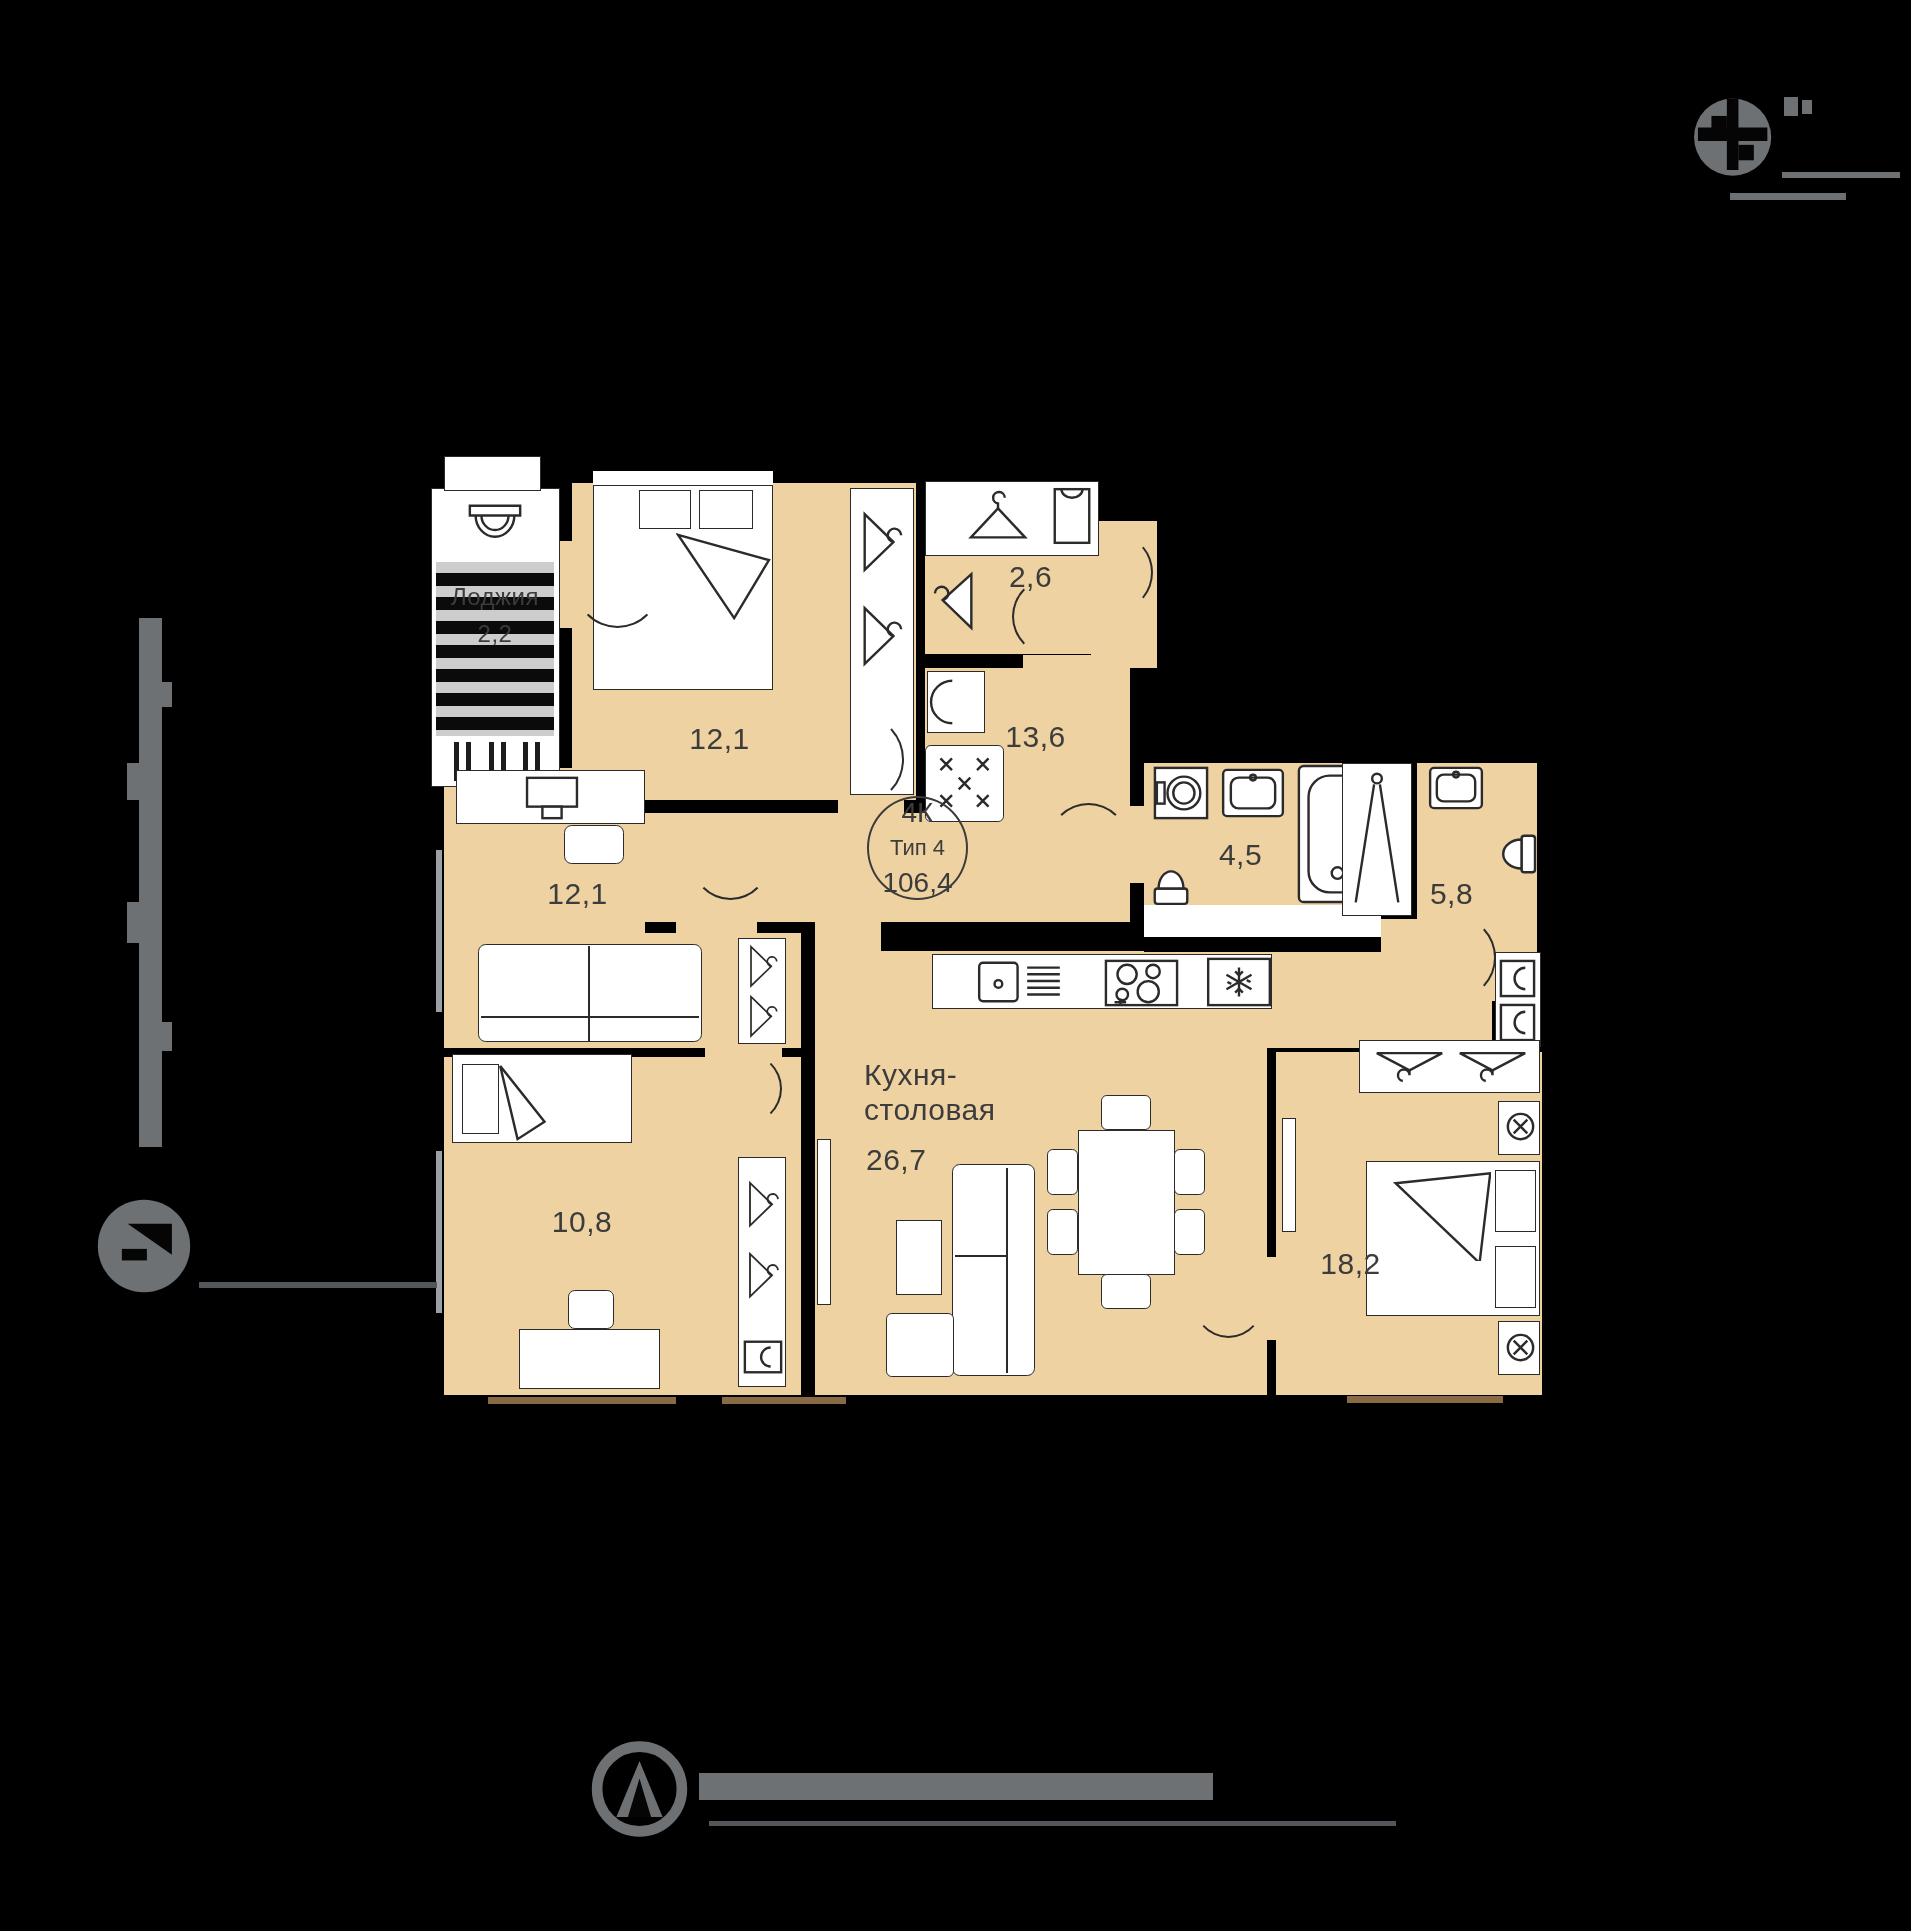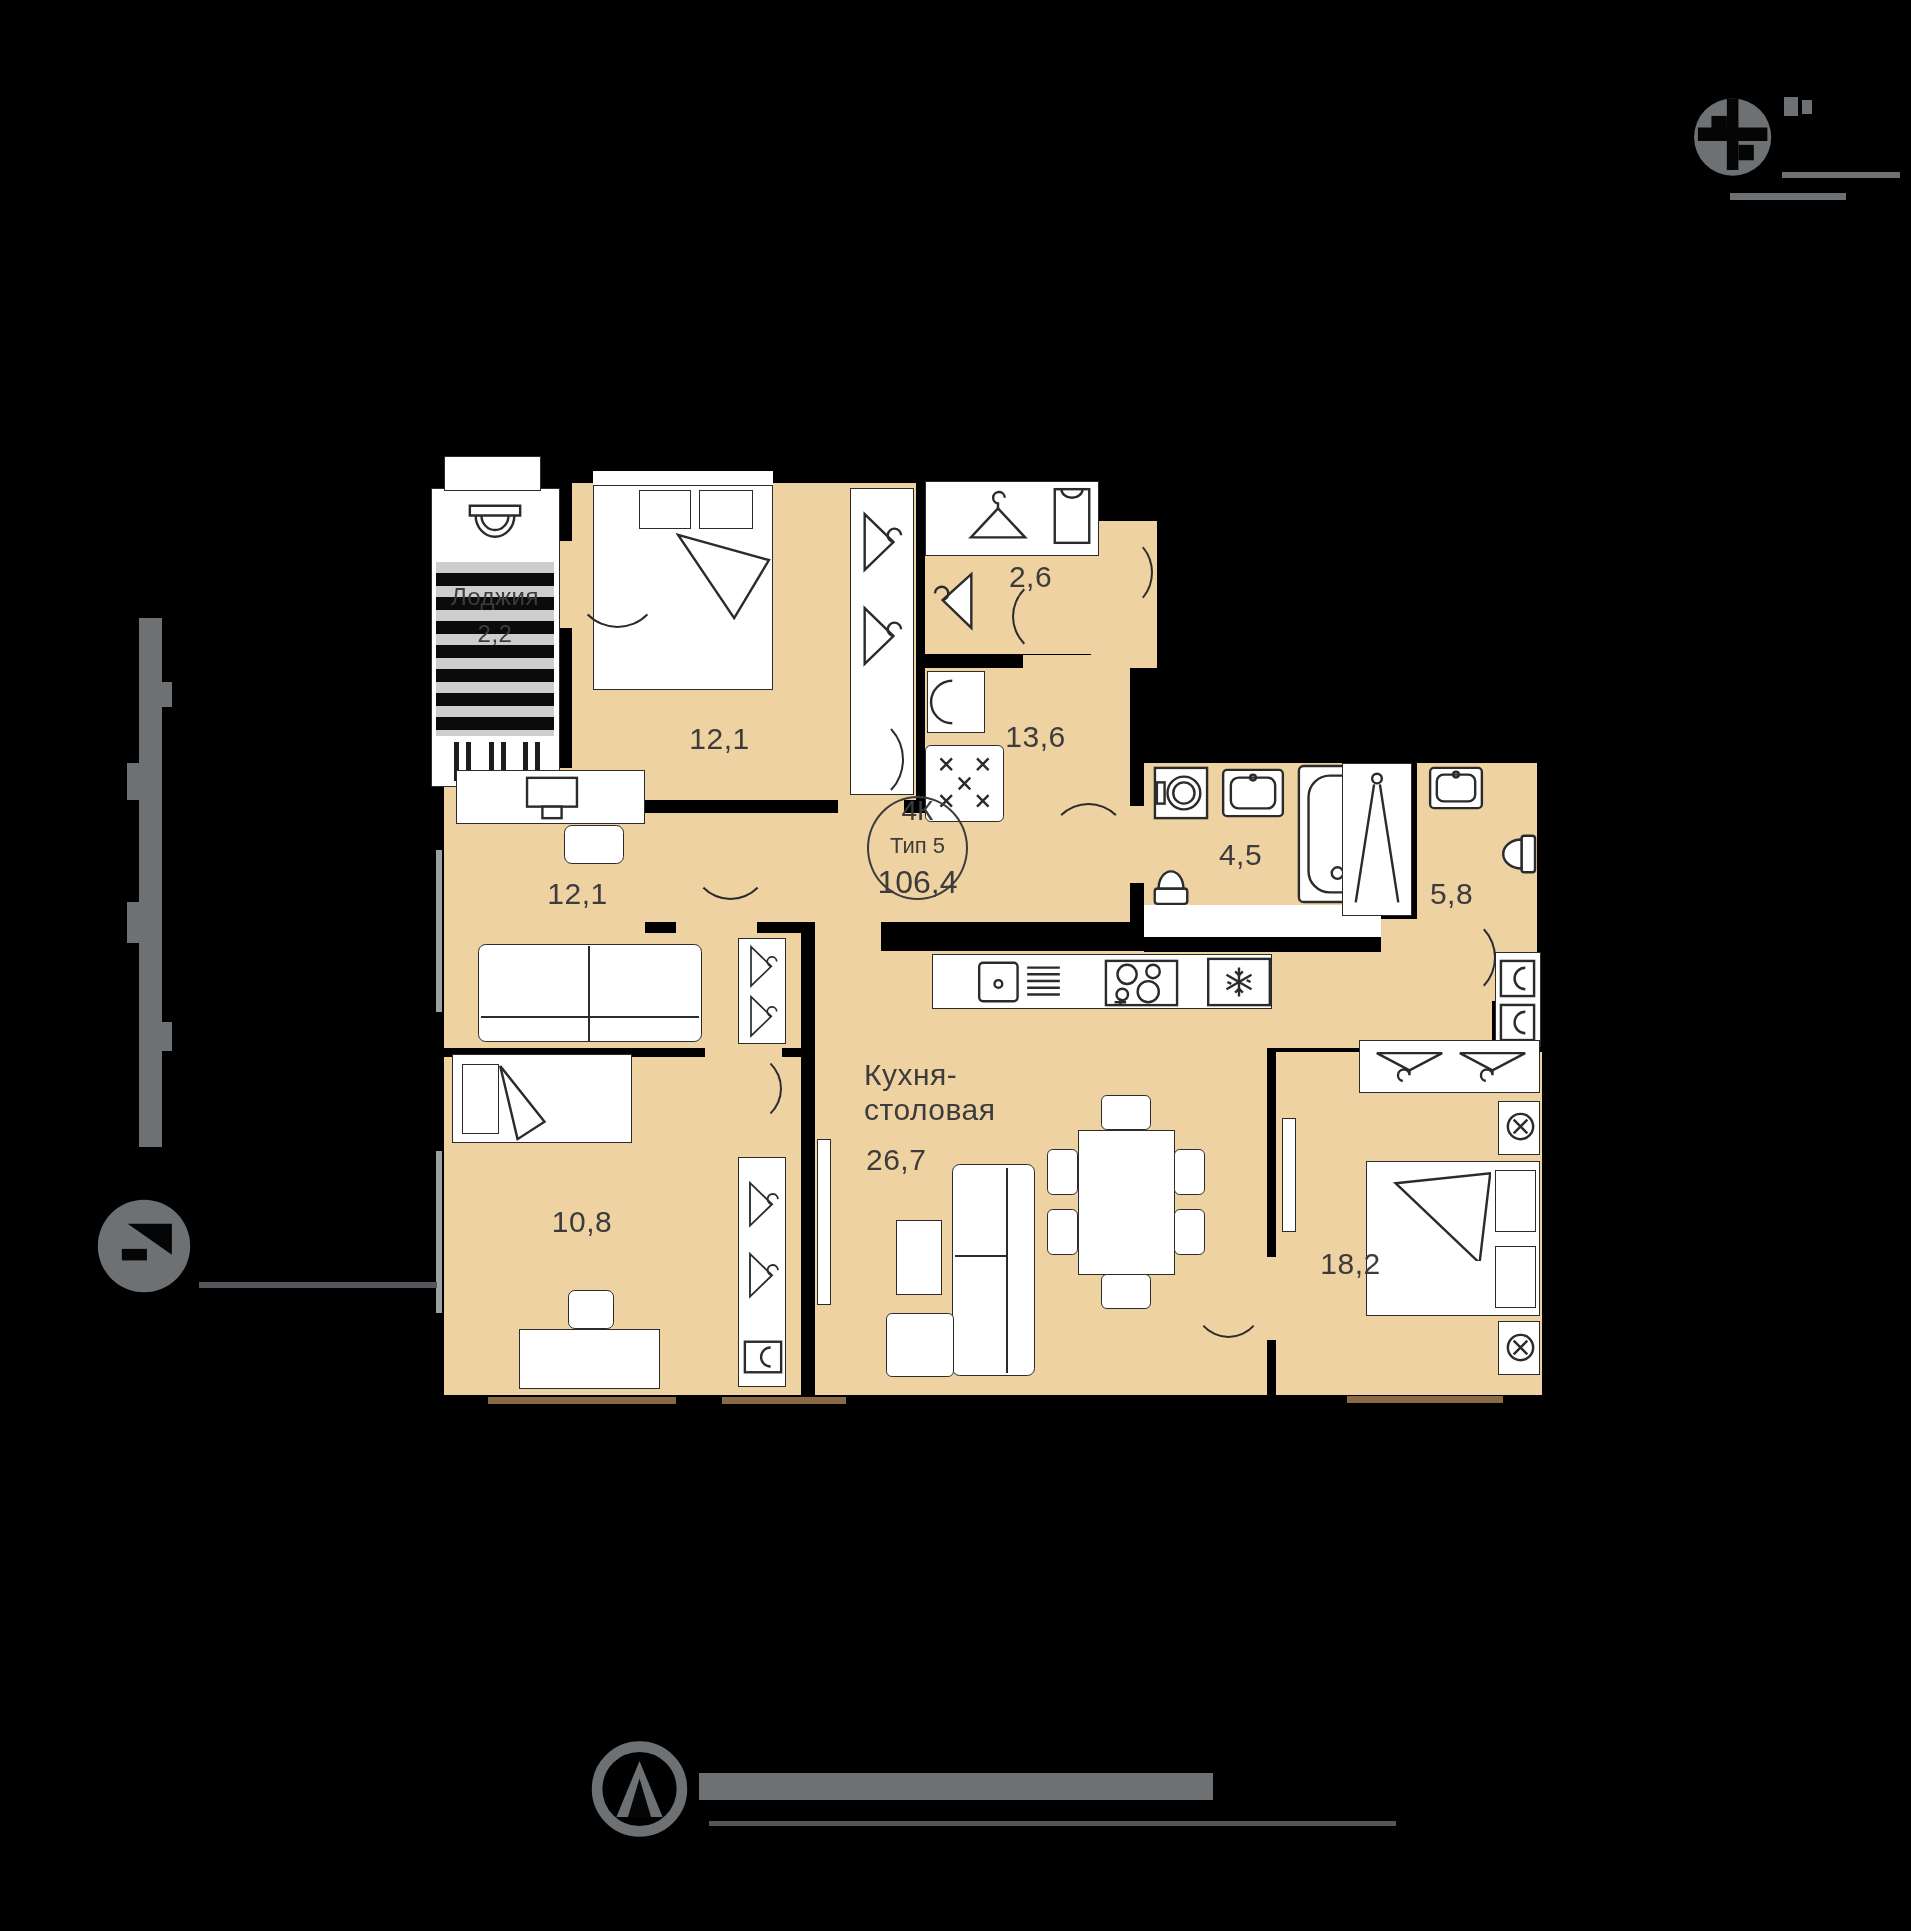--- a/index.html
+++ b/index.html
@@ -17,21 +17,21 @@
   .arc{position:absolute;border:2.4px solid transparent;border-radius:50%;box-sizing:border-box;}
   .arc.t{border-top-color:var(--c-outline,#2b2b2b);}
   .arc.r{border-right-color:var(--c-outline,#2b2b2b);}
   .arc.b{border-bottom-color:var(--c-outline,#2b2b2b);}
   .arc.l{border-left-color:var(--c-outline,#2b2b2b);}
   .badge{position:absolute;border:2.4px solid var(--c-label,#3c3c3c);border-radius:50%;
          display:flex;flex-direction:column;align-items:center;justify-content:center;gap:2.9px;}
   .badge .bline{width:56px;height:1.9px;background:var(--c-label,#3c3c3c);}
   .badge .b1{font-size:28px;font-weight:500;color:var(--c-label,#3c3c3c);}
   .badge .b2{font-size:22px;color:var(--c-label,#3c3c3c);}
-  .badge .b3{font-size:32px;color:var(--c-label,#3c3c3c);}
+  .badge .b3{font-size:28px;color:var(--c-label,#3c3c3c);}
   .stripes{position:absolute;background:repeating-linear-gradient(180deg,#cdcdcd 0 10.6px,#0b0b0b 10.6px 24px);}
   .slat{position:absolute;background:linear-gradient(90deg,transparent 0 3.9px,#1d1d1d 3.9px 8.7px,transparent 8.7px 16.4px,#1d1d1d 16.4px 21px,transparent 21px);}
   .gray{position:absolute;background:var(--c-context,#6e7173);}
   .grayline{position:absolute;background:#53565a;}
   svg{position:absolute;display:block;}
   .ico{stroke:var(--c-outline,#2b2b2b);fill:none;stroke-width:2.5;}
   .icof{stroke:var(--c-outline,#2b2b2b);fill:#fff;stroke-width:2.5;}
 </style>
 </head>
 <body>
@@ -119,21 +119,21 @@
   <div class="wh" style="left:925px;top:745px;width:79px;height:77px;border-radius:5.8px"></div>
   <svg style="left:925px;top:745px" width="79" height="77" viewBox="0 0 82 80">
     <path class="ico" d="M16 14 l12 12 M28 14 l-12 12 M54 14 l12 12 M66 14 l-12 12 M35 34 l12 12 M47 34 l-12 12 M16 52 l12 12 M28 52 l-12 12 M54 52 l12 12 M66 52 l-12 12"></path>
   </svg>
   <div class="lbl" style="left:987px;top:720px;width:97px;text-align:center">13,6</div>
   <div class="arc t" style="left:1049px;top:803px;width:79px;height:77px"></div>
 
   <div class="badge" style="left:867px;top:796px;width:97px;height:100px">
     <div class="b1">4К</div>
     <div class="bline"></div>
-    <div class="b2">Тип 5</div>
+    <div class="b2">Тип 4</div>
     <div class="bline"></div>
     <div class="b3">106,4</div>
   </div>
 
   <div class="wh" style="left:456px;top:770px;width:189px;height:54px"></div>
   <svg style="left:521px;top:774px" width="62" height="48" viewBox="0 0 64 50">
     <rect class="icof" x="6" y="4" width="52" height="30"></rect>
       <rect class="icof" x="22" y="34" width="20" height="12"></rect>
   </svg>
   <div class="wh" style="left:564px;top:825px;width:60px;height:39px;border-radius:7.7px"></div>

